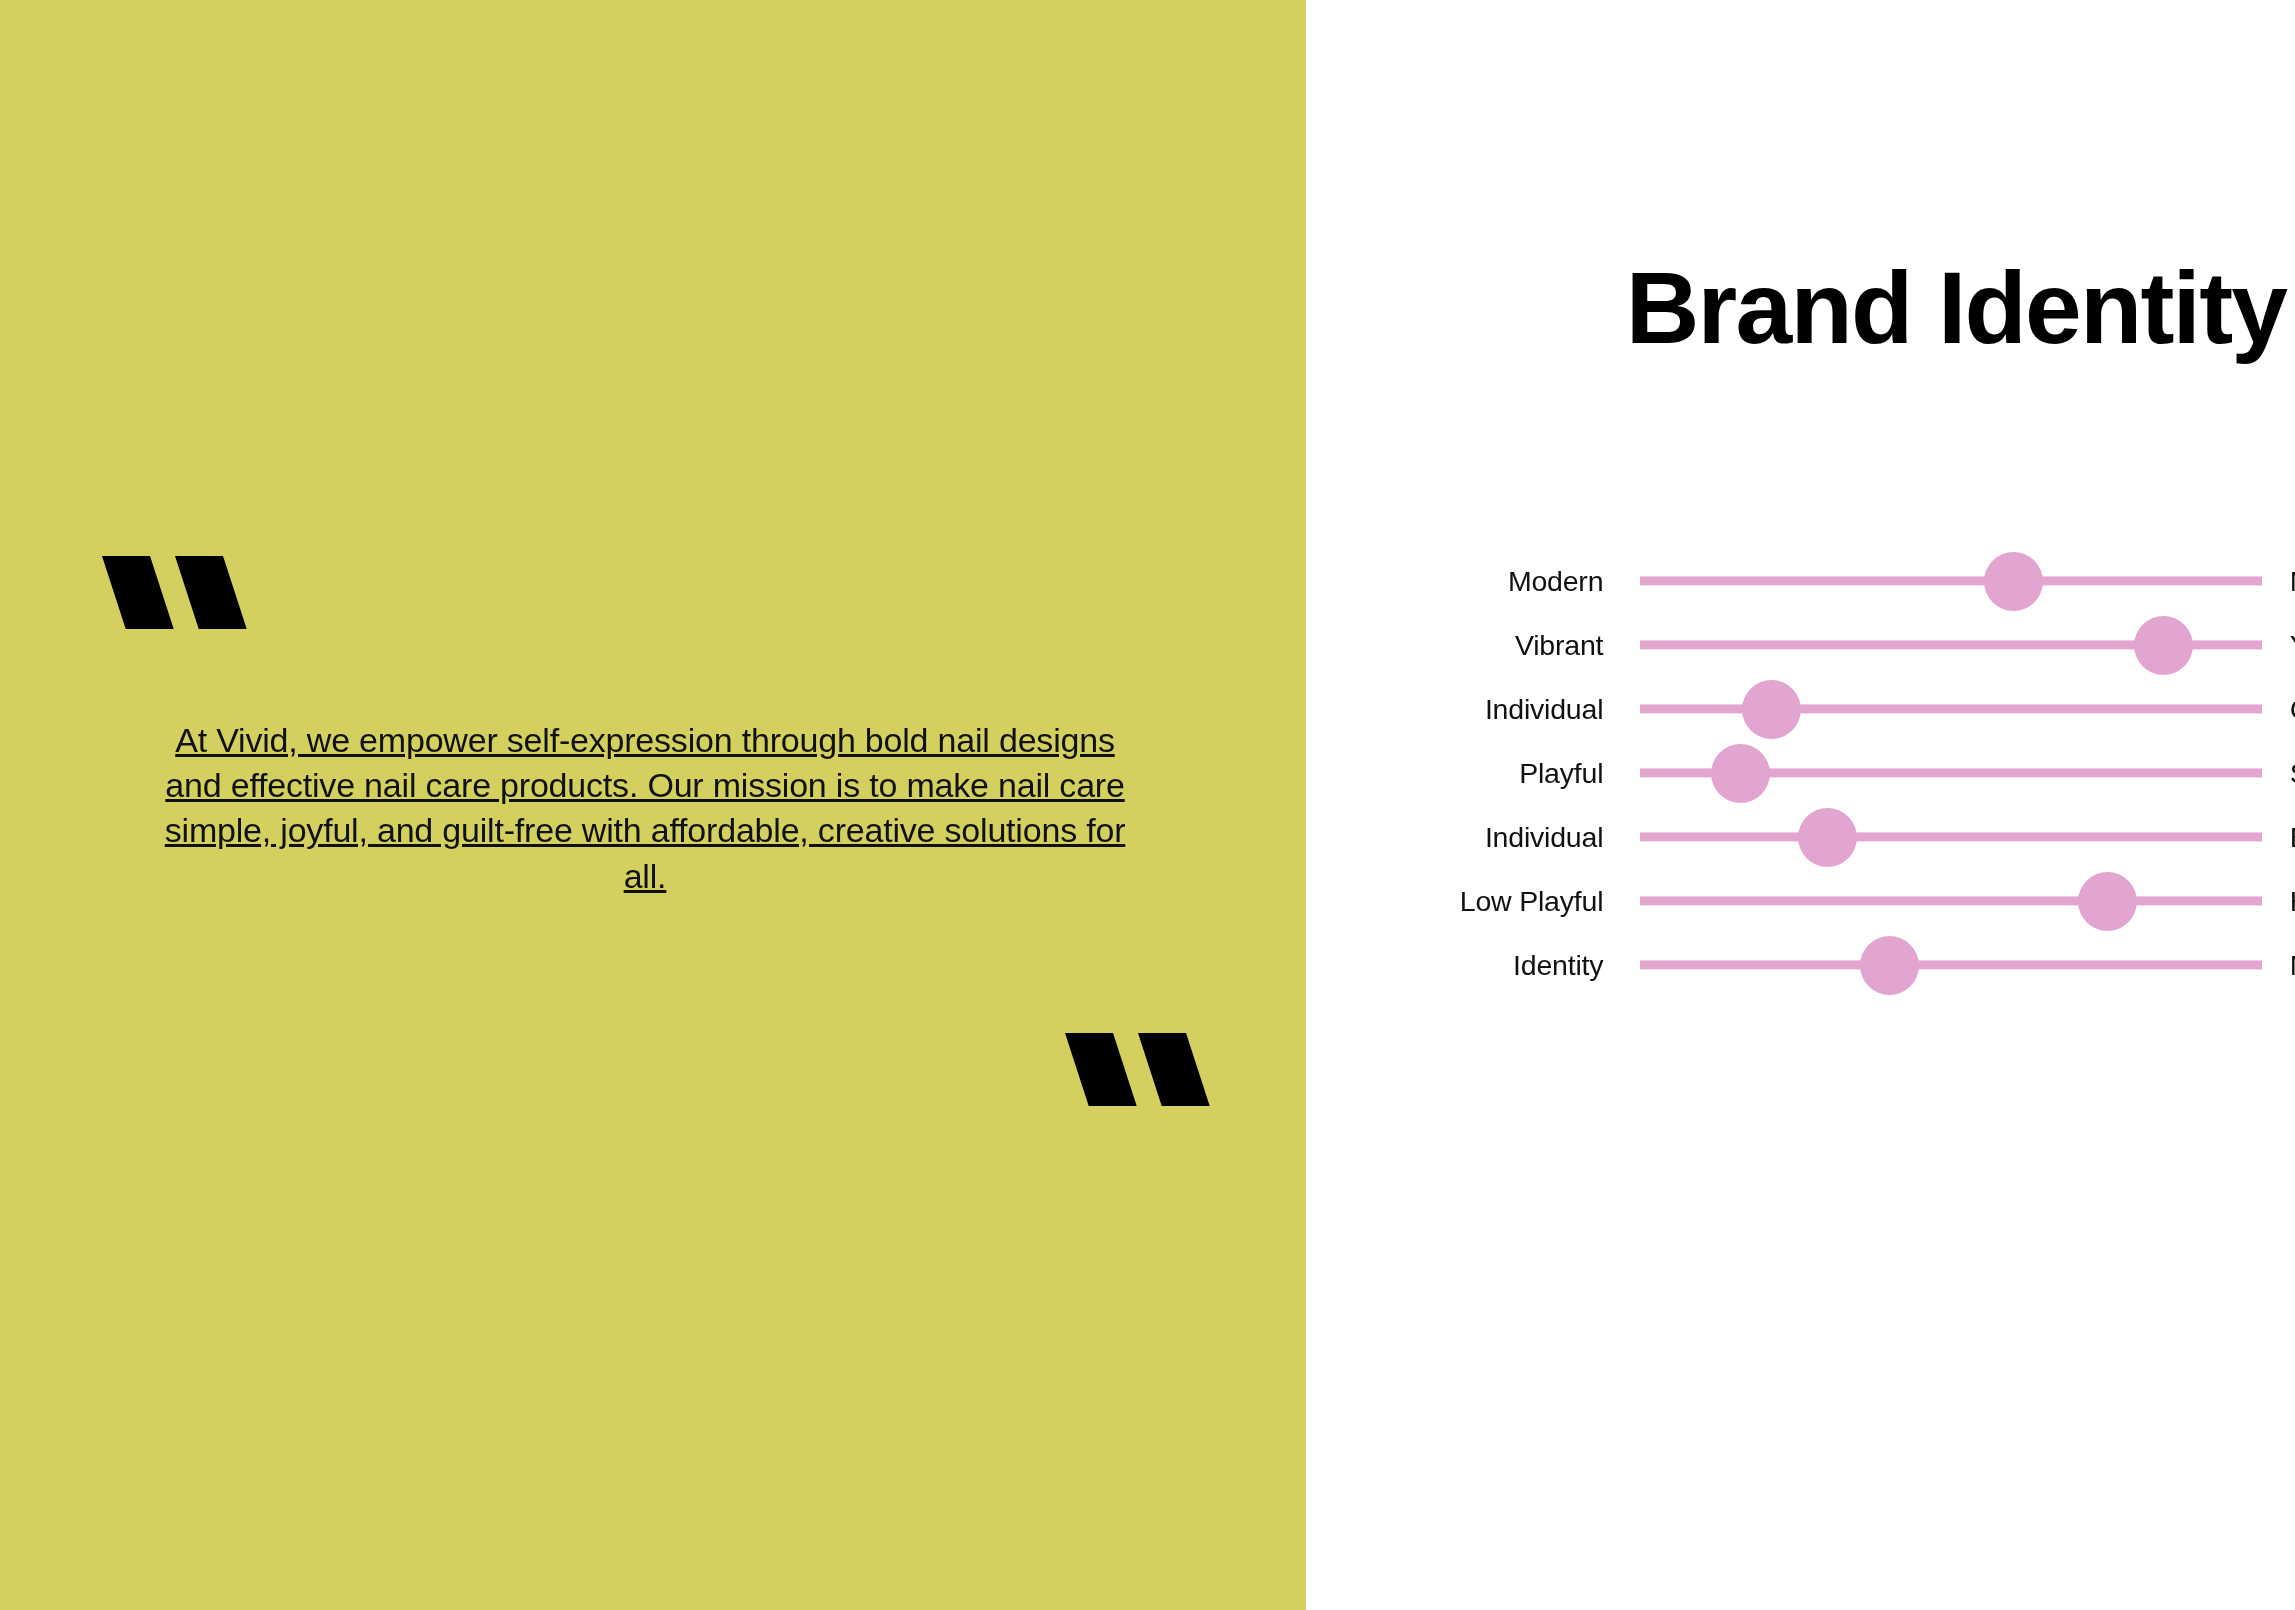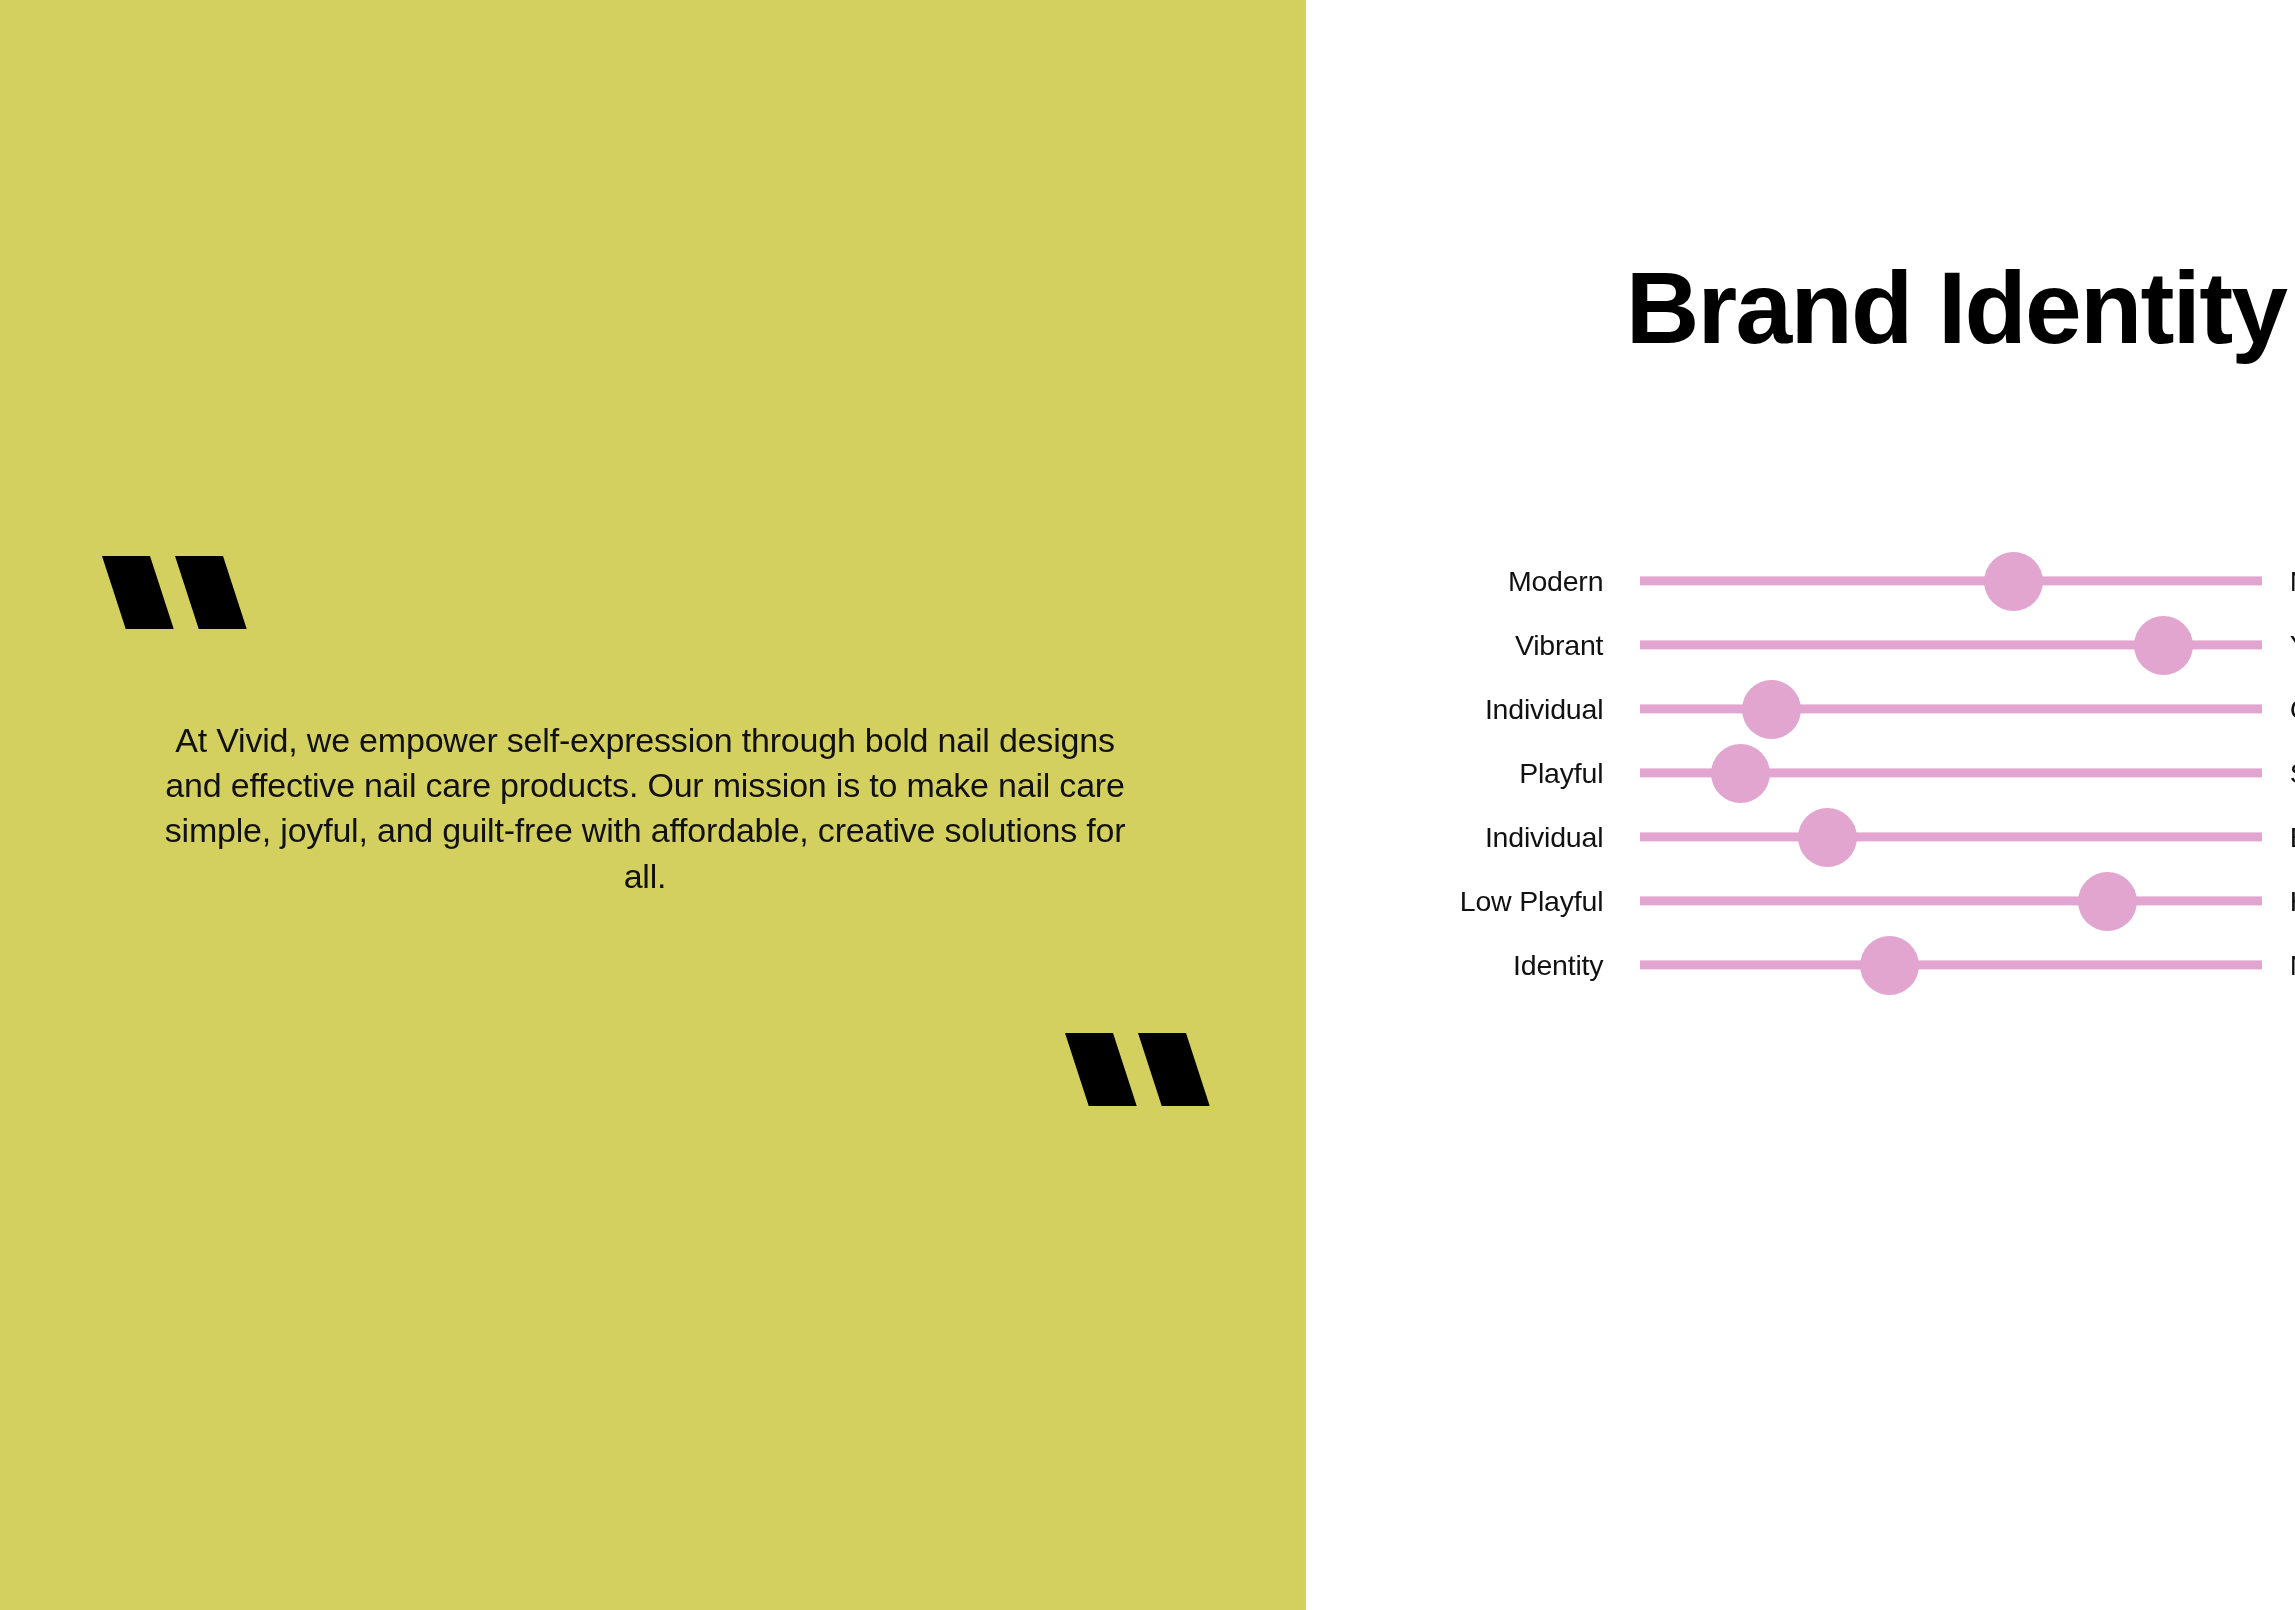--- a/index.html
+++ b/index.html
@@ -50,20 +50,21 @@
     position: absolute;
     left: 156px;
     top: 718px;
     width: 978px;
     text-align: center;
     font-size: 34px;
     line-height: 1.33;
     color: #111111;
     font-family: "Liberation Sans", sans-serif;
     letter-spacing: -0.2px;
+    text-decoration: underline;
   }
 
   
   #right-panel {
     position: absolute;
     left: 1306px;
     top: 0;
     width: 1296px;
     height: 1611px;
     background: #ffffff;

